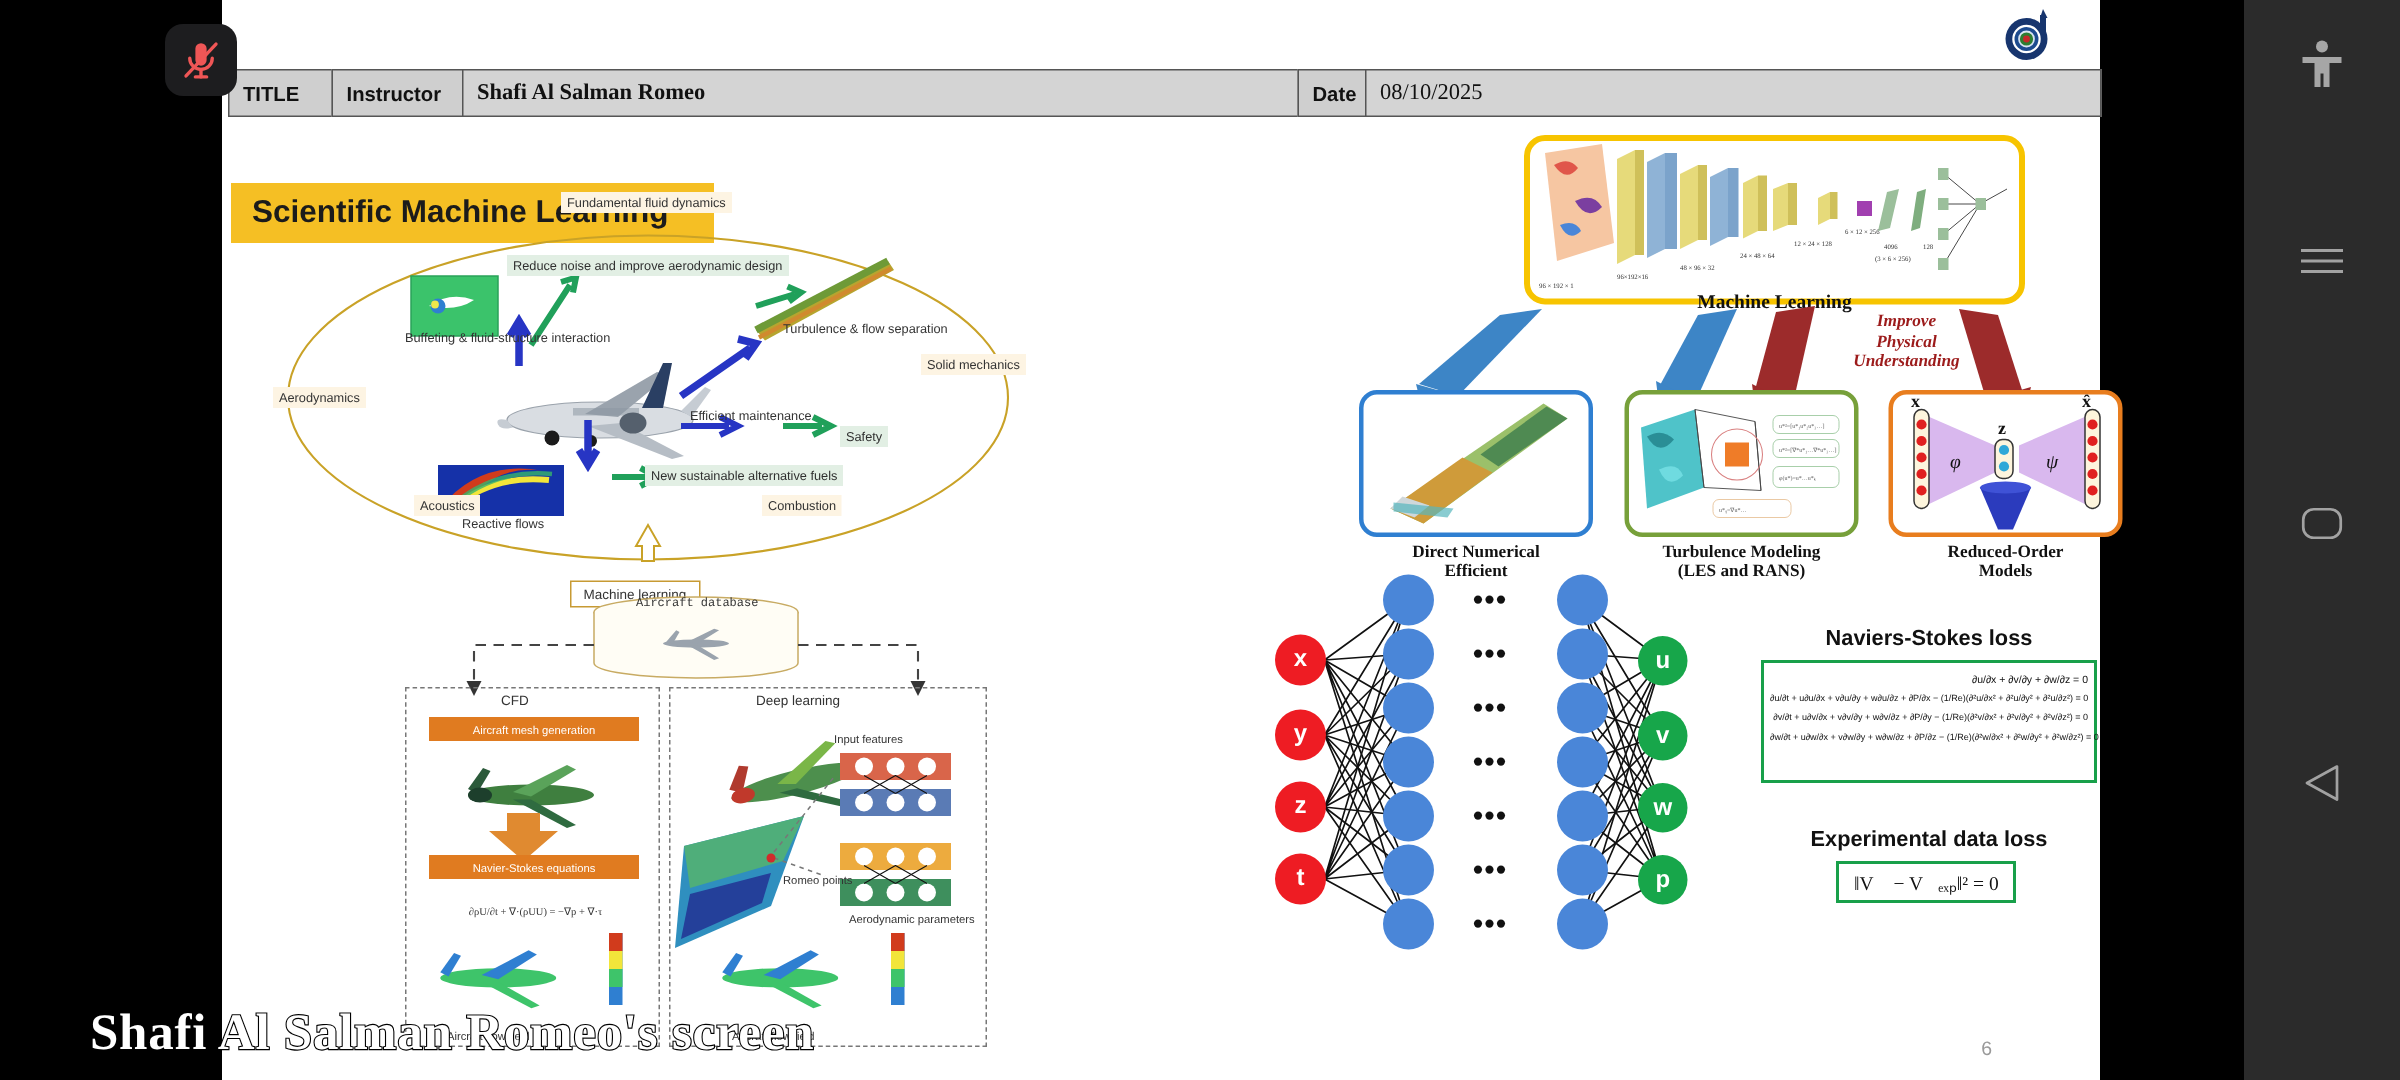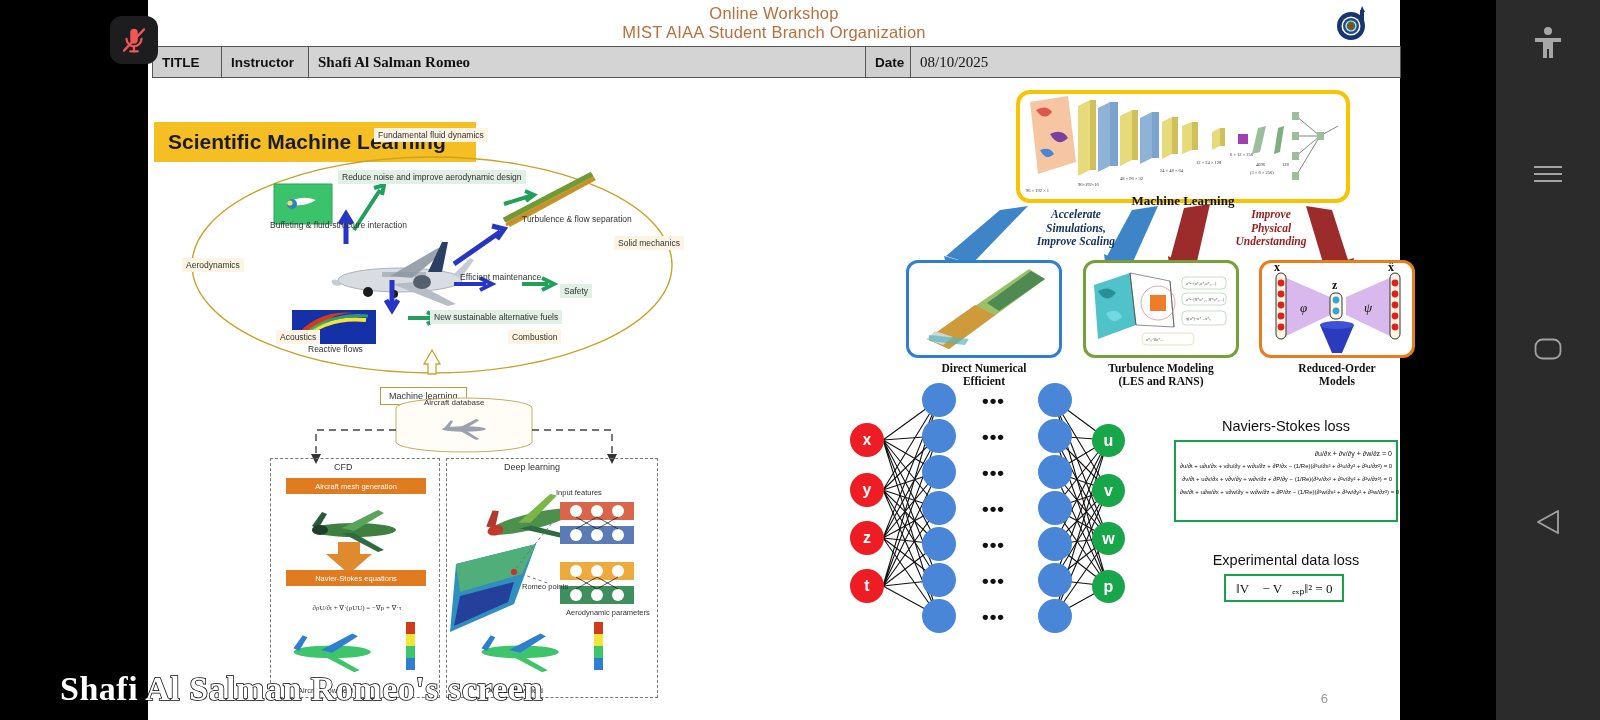--- a/index.html
+++ b/index.html
@@ -92,21 +92,21 @@
 
   
   .pinn { position:absolute; left:60px; top:300px; width:320px; height:330px; }
   .node { position:absolute; border-radius:50%; display:flex; align-items:center; justify-content:center;
           color:#fff; font-size:16px; font-weight:bold; font-family:"Liberation Sans",sans-serif;}
   .node.inp { width:34px; height:34px; background:#ee1c23; }
   .node.hid { width:34px; height:34px; background:#4a86d8; }
   .node.out { width:33px; height:33px; background:#17a64a; }
   .dots { position:absolute; color:#111; font-size:19px; font-weight:bold; letter-spacing:1px; line-height:10px;}
 
-  .loss-title { position:absolute; font-size:14.5px; font-weight:normal; color:#111; text-align:center; width:230px;}
+  .loss-title { position:absolute; font-size:14.5px; font-weight:bold; color:#111; text-align:center; width:230px;}
   .eq-box { position:absolute; border:2px solid #18a04a; background:#fff; }
   .eq-line { font-family:Liberation Sans, sans-serif; font-size:7.5px; color:#111; text-align:right;
              line-height:13px; white-space:nowrap;}
   .eq-box2 { position:absolute; border:2px solid #18a04a; background:#fff; padding:3px 10px;
              font-family:"Liberation Serif", serif; font-size:13px; color:#111;}
 
   .page-num { position:absolute; right:72px; bottom:14px; font-size:13px; color:#9a9a9a; }
 
   
   .share-caption {
@@ -132,24 +132,20 @@
       <path d="M12 3a3 3 0 0 0-3 3v6a3 3 0 0 0 6 0V6a3 3 0 0 0-3-3z" fill="#ef5656"></path>
       <path d="M6 11a6 6 0 0 0 12 0" stroke="#ef5656" stroke-width="1.8" fill="none" stroke-linecap="round"></path>
       <line x1="12" y1="17" x2="12" y2="21" stroke="#ef5656" stroke-width="1.8" stroke-linecap="round"></line>
       <line x1="9" y1="21" x2="15" y2="21" stroke="#ef5656" stroke-width="1.8" stroke-linecap="round"></line>
       <line x1="4" y1="20.5" x2="20" y2="3.5" stroke="#ef5656" stroke-width="1.8" stroke-linecap="round"></line>
     </svg>
   </div>
 
   <div class="slide">
 
-    <div class="slide-head">
-      <div class="wk-line1">Online Workshop</div>
-      <div class="wk-line2">MIST AIAA Student Branch Organization</div>
-    </div>
 
     <div class="logo">
       <svg width="42" height="42" viewBox="0 0 42 42">
         <path d="M30 4 L33 10 L28 10 Z" fill="#17356e"></path>
         <path d="M28 8 h4 v14 h-4 z" fill="#17356e"></path>
         <circle cx="19" cy="24" r="14" fill="#17356e"></circle>
         <circle cx="19" cy="24" r="9.5" fill="#fff"></circle>
         <circle cx="19" cy="24" r="8" fill="#1d4b8f"></circle>
         <circle cx="19" cy="24" r="5.6" fill="#d8e4f2"></circle>
         <circle cx="19" cy="24" r="4.4" fill="#2e7d32"></circle>
@@ -328,21 +324,21 @@
               <rect x="330" y="226" width="9" height="48" fill="#2f7fd1"></rect>
               <rect x="330" y="226" width="9" height="12" fill="#d13b1c"></rect>
               <rect x="330" y="238" width="9" height="12" fill="#f2e53a"></rect>
               <rect x="330" y="250" width="9" height="12" fill="#3ec46a"></rect>
             </g>
           </svg>
 
           <div class="dashbox" style="left:6px;  top:62px; width:170px; height:240px;"></div>
           <div class="dashbox" style="left:182px;top:62px; width:212px; height:240px;"></div>
 
-          <div class="lbl-sm" style="left:160px; top:2px; font-size:8px;">Aircraft  database</div>
+          <div class="lbl-sm" style="left:160px; top:2px; font-size:8px;font-family:Liberation Mono, monospace;">Aircraft  database</div>
           <div class="lbl-sm" style="left:70px;  top:66px; font-size:9px;">CFD</div>
           <div class="lbl-sm" style="left:240px; top:66px; font-size:9px;">Deep learning</div>
 
           <div class="orange-bar" style="left:22px; top:82px; width:140px; height:16px;">Aircraft  mesh generation</div>
           <div class="orange-bar" style="left:22px; top:174px; width:140px; height:16px;">Navier-Stokes equations</div>
           <div class="lbl-sm" style="left:30px; top:208px; font-size:7px; width:126px; font-family:'Liberation Serif',serif;">∂ρU/∂t + ∇·(ρUU) = −∇p + ∇·τ</div>
           <div class="lbl-sm" style="left:34px; top:290px;">Aircraft  flow field</div>
 
           <div class="lbl-sm" style="left:292px; top:92px;">Input features</div>
           <div class="lbl-sm" style="left:258px; top:186px;">Romeo points</div>
@@ -418,25 +414,20 @@
           </g>
 
           <g fill="#9c2b2b">
             <path d="M408 130 L434 126 L420 188 L394 182 z"></path>
             <path d="M404 184 l-12 -6 l2 16 z"></path>
             <path d="M530 128 L556 132 L572 182 L548 188 z"></path>
             <path d="M564 184 l14 -4 l-4 16 z"></path>
           </g>
         </svg>
 
-        <div class="arrow-label al-blue" style="left:240px; top:130px; width:120px;">
-          <div>Accelerate</div>
-          <div>Simulations,</div>
-          <div>Improve Scaling</div>
-        </div>
         <div class="arrow-label al-red" style="left:440px; top:130px; width:110px;">
           <div>Improve</div>
           <div>Physical</div>
           <div>Understanding</div>
         </div>
 
         <div class="panel blue">
           <svg width="150" height="92" viewBox="0 0 150 92">
             <path d="M18 76 L40 86 L136 16 L120 6 z" fill="#9bc06a"></path>
             <path d="M18 76 L40 86 L86 52 L66 42 z" fill="#cf9b3a"></path>

